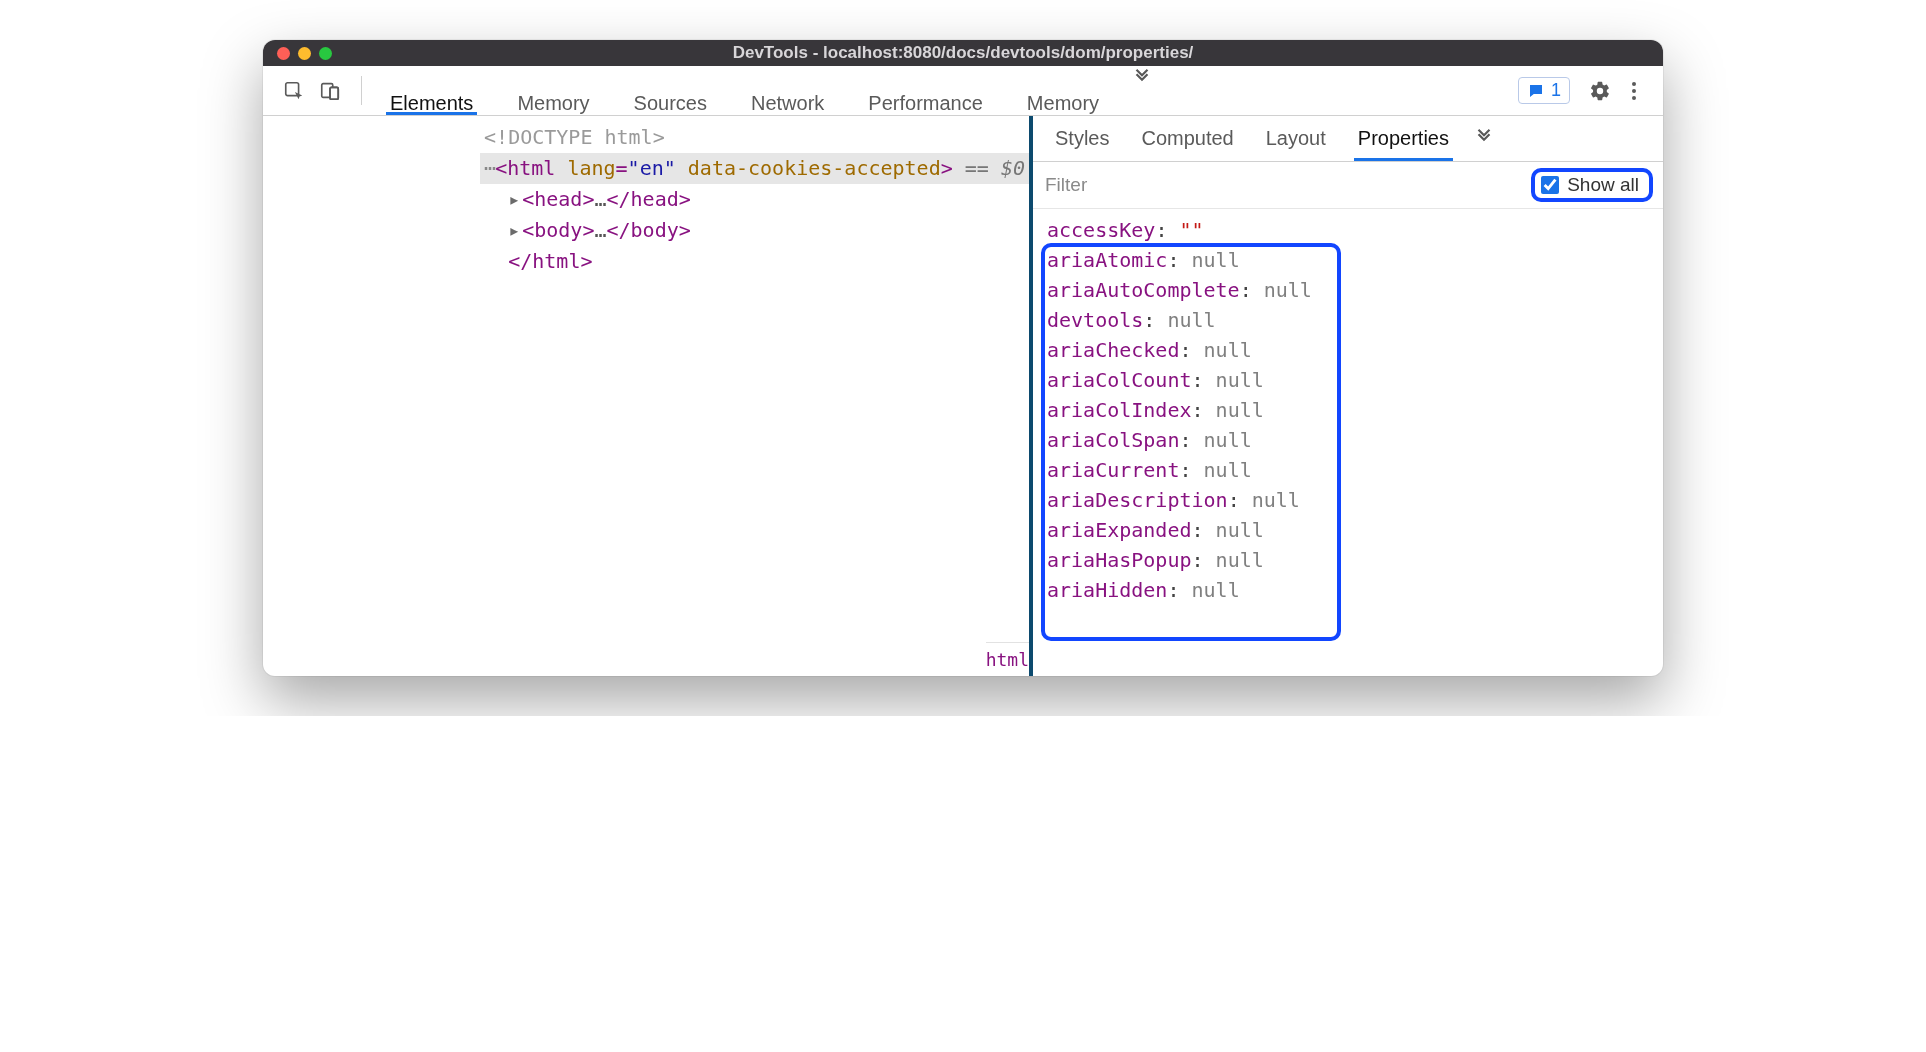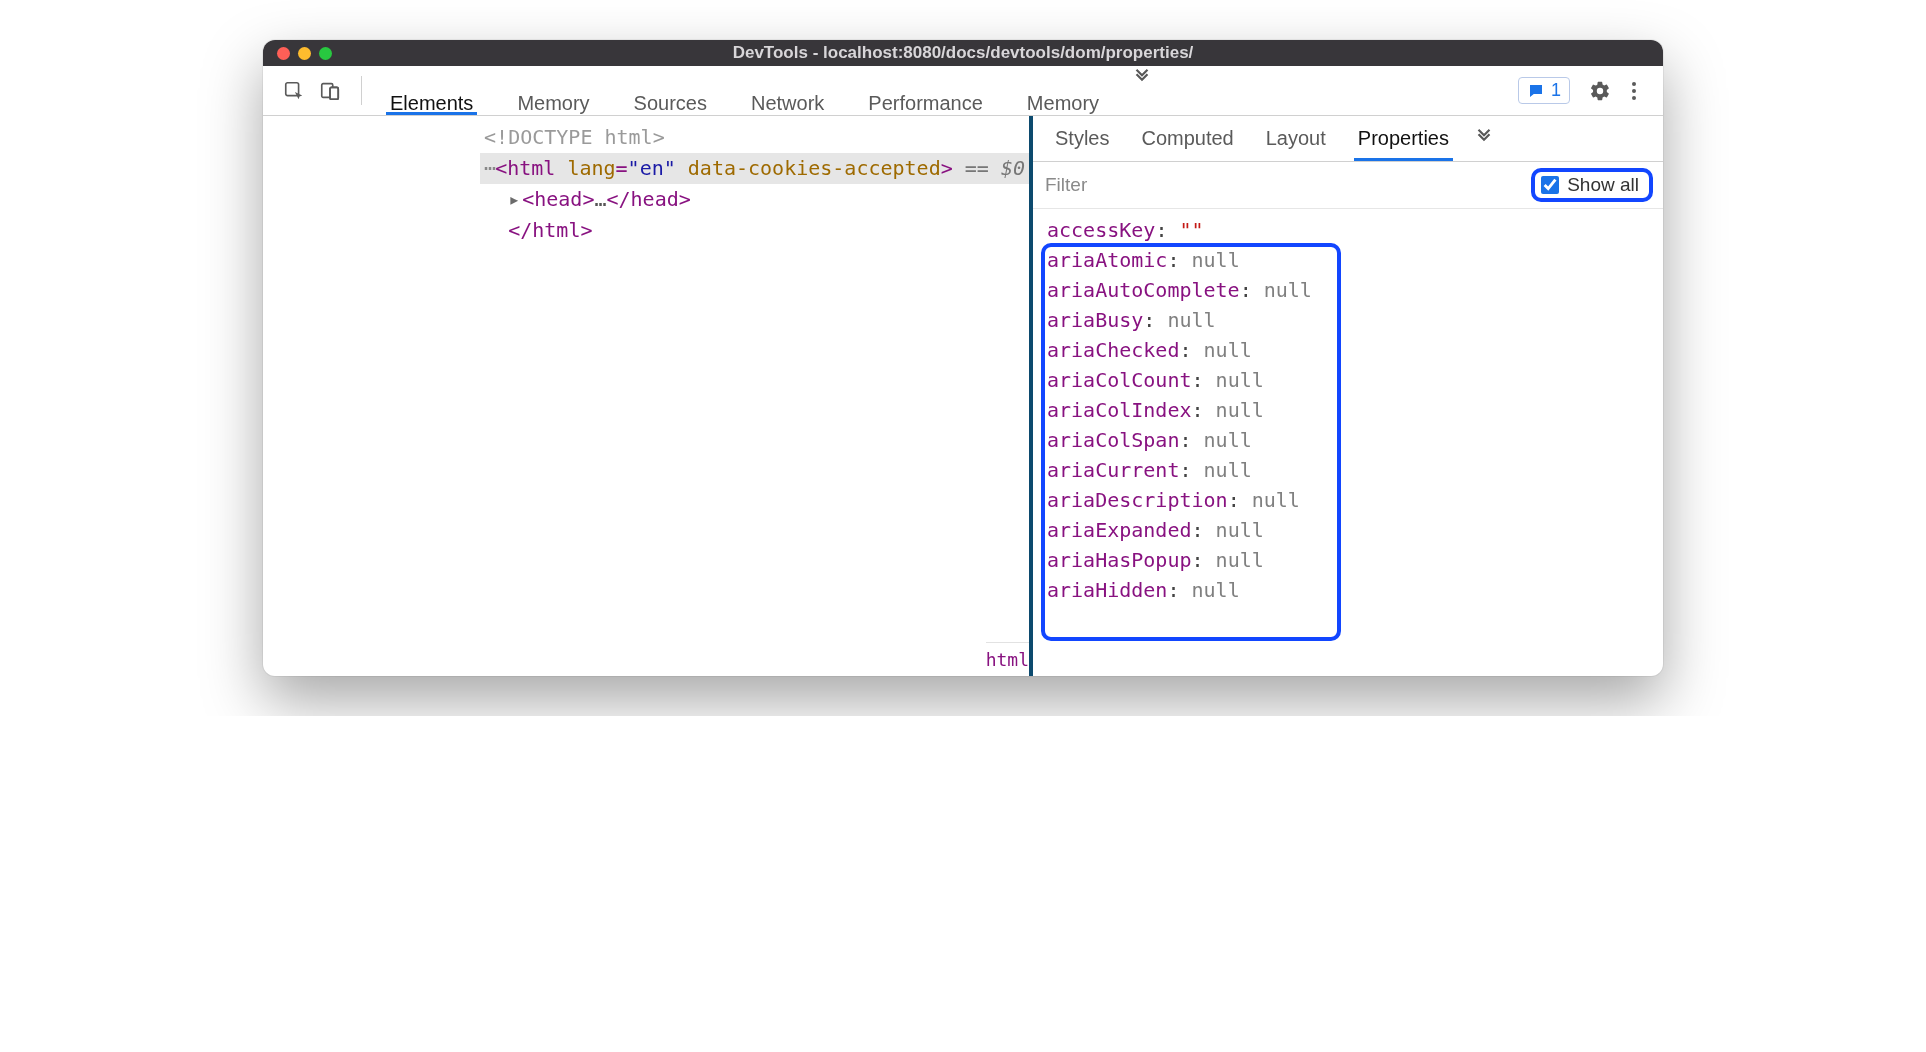--- a/index.html
+++ b/index.html
@@ -201,20 +201,21 @@
       </div>
     </div>
   </div>
 
   <div class="body-split">
     <div class="dom-pane">
       <div class="dom-tree">
         <div class="dom-line"><span class="tok-doctype">&lt;!DOCTYPE html&gt;</span></div>
         <div class="dom-line selected" id="html-open-line"><span class="dots-prefix">⋯</span><span class="tok-tag">&lt;html</span> <span class="tok-attr-name">lang</span><span class="tok-tag">=</span><span class="tok-attr-val">"en"</span> <span class="tok-attr-name">data-cookies-accepted</span><span class="tok-tag">&gt;</span><span class="tok-eq"> == $0</span></div>
         <div class="dom-line">  <span class="tri">▸</span><span class="tok-tag">&lt;head&gt;</span><span class="tok-ellipsis">…</span><span class="tok-tag">&lt;/head&gt;</span></div>
+        <div class="dom-line">  <span class="tri">▸</span><span class="tok-tag">&lt;body&gt;</span><span class="tok-ellipsis">…</span><span class="tok-tag">&lt;/body&gt;</span></div>
         <div class="dom-line">  <span class="tok-tag">&lt;/html&gt;</span></div>
       </div>
       <div class="breadcrumb"><span>html</span></div>
     </div>
 
     <div class="side-pane">
       <div class="side-tabs" id="side-tabs">
           <div class="side-tab">Styles</div>
           <div class="side-tab">Computed</div>
           <div class="side-tab">Layout</div>
@@ -229,21 +230,21 @@
         <div class="showall-wrap">
           <input type="checkbox" id="showall" checked="" style="">
           <label for="showall">Show all</label>
         </div>
       </div>
       <div class="props-list" id="props-list">
         <div class="highlight-box"></div>
       <div class="prop-row"><span class="prop-name">accessKey</span><span class="prop-colon">: </span><span class="prop-val-str">""</span></div>
           <div class="prop-row"><span class="prop-name">ariaAtomic</span><span class="prop-colon">: </span><span class="prop-val-null">null</span></div>
           <div class="prop-row"><span class="prop-name">ariaAutoComplete</span><span class="prop-colon">: </span><span class="prop-val-null">null</span></div>
-          <div class="prop-row"><span class="prop-name">ariaBusy</span><span class="prop-colon">: </span><span class="prop-val-null">null</span></div>
+          <div class="prop-row"><span class="prop-name">devtools</span><span class="prop-colon">: </span><span class="prop-val-null">null</span></div>
           <div class="prop-row"><span class="prop-name">ariaChecked</span><span class="prop-colon">: </span><span class="prop-val-null">null</span></div>
           <div class="prop-row"><span class="prop-name">ariaColCount</span><span class="prop-colon">: </span><span class="prop-val-null">null</span></div>
           <div class="prop-row"><span class="prop-name">ariaColIndex</span><span class="prop-colon">: </span><span class="prop-val-null">null</span></div>
           <div class="prop-row"><span class="prop-name">ariaColSpan</span><span class="prop-colon">: </span><span class="prop-val-null">null</span></div>
           <div class="prop-row"><span class="prop-name">ariaCurrent</span><span class="prop-colon">: </span><span class="prop-val-null">null</span></div>
           <div class="prop-row"><span class="prop-name">ariaDescription</span><span class="prop-colon">: </span><span class="prop-val-null">null</span></div>
           <div class="prop-row"><span class="prop-name">ariaExpanded</span><span class="prop-colon">: </span><span class="prop-val-null">null</span></div>
           <div class="prop-row"><span class="prop-name">ariaHasPopup</span><span class="prop-colon">: </span><span class="prop-val-null">null</span></div>
           <div class="prop-row"><span class="prop-name">ariaHidden</span><span class="prop-colon">: </span><span class="prop-val-null">null</span></div>
         </div>

